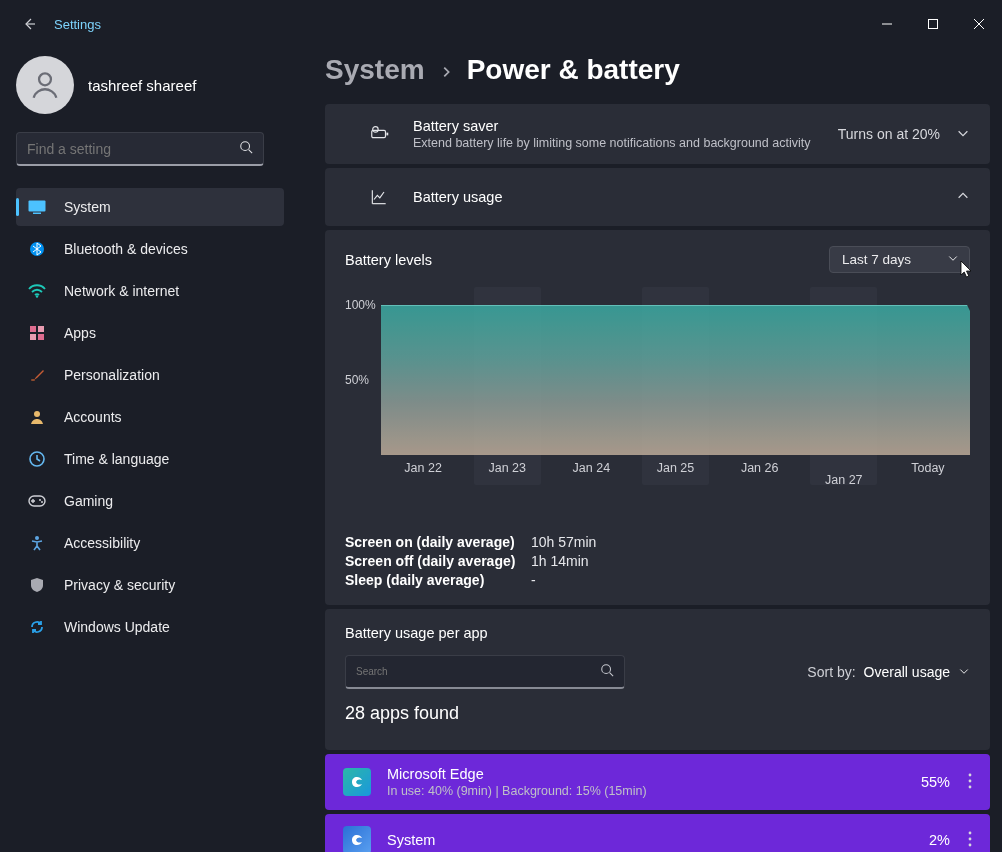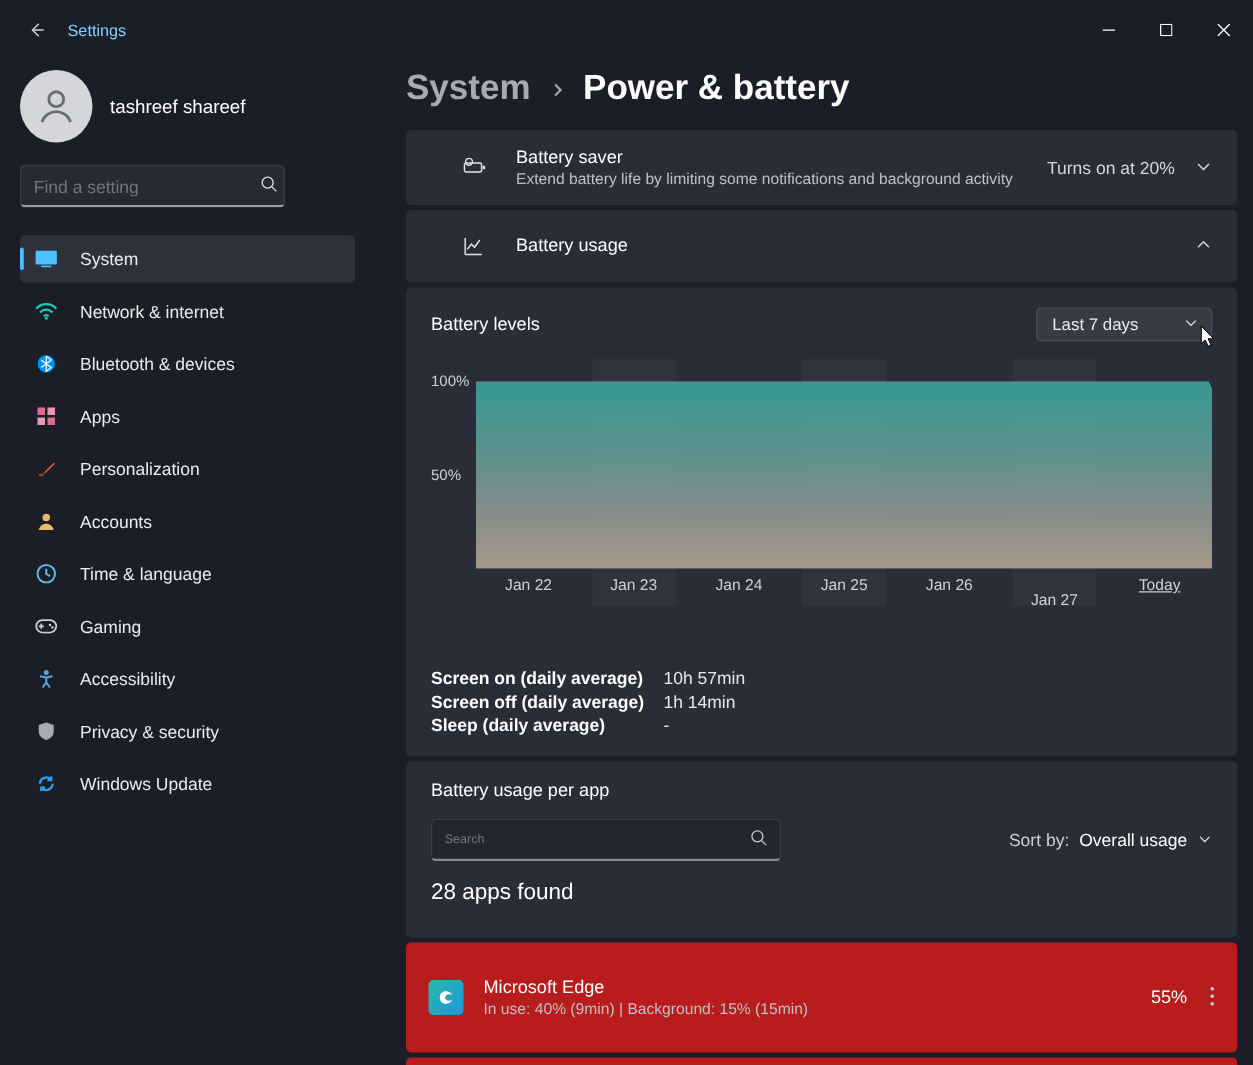--- a/index.html
+++ b/index.html
@@ -55,21 +55,21 @@
   .avatar {
     width: 58px; height:58px;
     border-radius:50%;
     background: #d5d6da;
     display:flex; align-items:center; justify-content:center;
     color:#6b6d76;
   }
   .account-name { font-size: 15px; font-weight:500; }
 
   .search-box {
-    width: 212px;
+    width: 248px;
     height: 34px;
     background: #272a35;
     border: 1px solid #3a3d47;
     border-bottom: 2px solid #9b9da7;
     border-radius:4px;
     display:flex; align-items:center;
     padding: 0 10px;
     color:#c7c9d0;
     margin-bottom: 22px;
   }
@@ -170,22 +170,22 @@
   }
   .perapp-search input { flex:1; background:transparent; border:none; outline:none; color:#d9dade; font-size:10px; }
 
   .sortby { display:flex; align-items:center; gap:8px; color:#cfd0d6; font-size:14px; }
   .sortby .value { color:#fff; }
 
   .app-found { font-size:18px; margin:14px 0 12px 0; }
 
   .app-item {
     display:flex; align-items:center;
-    background:#b91c1c; border-radius:4px;
-    padding:28px 18px;
+    background:#6d28d9; border-radius:4px;
+    padding:12px 18px;
     margin-bottom:4px;
   }
   .app-icon { width:28px; height:28px; border-radius:4px; display:flex; align-items:center; justify-content:center; margin-right:16px; }
   .app-body { flex:1; }
   .app-name { font-size:14.5px; }
   .app-sub { font-size:12.5px; color:#bfc0c8; margin-top:2px; }
   .app-pct { font-size:14.5px; margin-right:18px; }
   .app-more { color:#d6d7dc; }
 
   
@@ -250,35 +250,35 @@
         <span class="navicon">
           <svg width="18" height="14" viewBox="0 0 18 14">
             <rect x="0.5" y="0.5" width="17" height="11" rx="1" fill="#4cc2ff"></rect>
             <rect x="5" y="12.5" width="8" height="1.5" fill="#4cc2ff"></rect>
           </svg>
         </span>
         <span>System</span>
       </li>
       <li class="navitem">
         <span class="navicon">
+          <svg width="14" height="16" viewBox="0 0 14 16">
+            <circle cx="7" cy="8" r="7" fill="#0090f0"></circle>
+            <path d="M7 2v12l4-3-8-6m0 6l8-6-4-3" stroke="#fff" stroke-width="1" fill="none"></path>
+          </svg>
+        </span>
+        <span>Bluetooth &amp; devices</span>
+      </li>
+      <li class="navitem">
+        <span class="navicon">
           <svg width="18" height="14" viewBox="0 0 18 14">
             <path d="M1 5c4-5 12-5 16 0M4 8c3-3 7-3 10 0M7 11c1.3-1.3 2.7-1.3 4 0" stroke="#1dc8b8" stroke-width="1.8" fill="none"></path>
             <circle cx="9" cy="12.5" r="1.2" fill="#1dc8b8"></circle>
           </svg>
         </span>
         <span>Network &amp; internet</span>
-      </li>
-      <li class="navitem">
-        <span class="navicon">
-          <svg width="14" height="16" viewBox="0 0 14 16">
-            <circle cx="7" cy="8" r="7" fill="#0090f0"></circle>
-            <path d="M7 2v12l4-3-8-6m0 6l8-6-4-3" stroke="#fff" stroke-width="1" fill="none"></path>
-          </svg>
-        </span>
-        <span>Bluetooth &amp; devices</span>
       </li>
       <li class="navitem">
         <span class="navicon">
           <svg width="16" height="16" viewBox="0 0 16 16">
             <rect x="1" y="1" width="6" height="6" fill="#de6c8f"></rect>
             <rect x="9" y="1" width="6" height="6" fill="#e89bb0"></rect>
             <rect x="1" y="9" width="6" height="6" fill="#e89bb0"></rect>
             <rect x="9" y="9" width="6" height="6" fill="#de6c8f"></rect>
           </svg>
         </span>
@@ -432,21 +432,21 @@
             <div class="day-band" style="left: 44.2857%; width: 11.4286%;"></div>
             <div class="day-band" style="left: 72.8571%; width: 11.4286%;"></div>
             <div class="chart-fill" style="top: 18px; bottom: 0px; background: linear-gradient(rgb(58, 167, 160) 0%, rgb(95, 161, 155) 35%, rgb(138, 154, 150) 65%, rgb(185, 168, 151) 100%); border-top: 1.5px solid rgb(107, 212, 203); opacity: 0.88; clip-path: polygon(0px 0px, 99.5% 0px, 100% 4%, 100% 100%, 0px 100%);"></div>
             <div class="chart-xlabels">
               <span class="chart-xlabel" style="left: 7.14286%;">Jan 22</span>
               <span class="chart-xlabel" style="left: 21.4286%;">Jan 23</span>
               <span class="chart-xlabel" style="left: 35.7143%;">Jan 24</span>
               <span class="chart-xlabel" style="left: 50%;">Jan 25</span>
               <span class="chart-xlabel" style="left: 64.2857%;">Jan 26</span>
               <span class="chart-xlabel" style="left: 78.5714%; margin-top: 12px;">Jan 27</span>
-              <span class="chart-xlabel" style="left: 92.8571%; text-decoration: underline;">Today</span>
+              <span class="chart-xlabel" style="left: 92.8571%;">Today</span>
             </div>
           </div>
       </div>
       <div style="clear:both"></div>
     </div>
 
     <div style="height:34px"></div>
 
     <div id="stats">
         <div class="stat-row">

